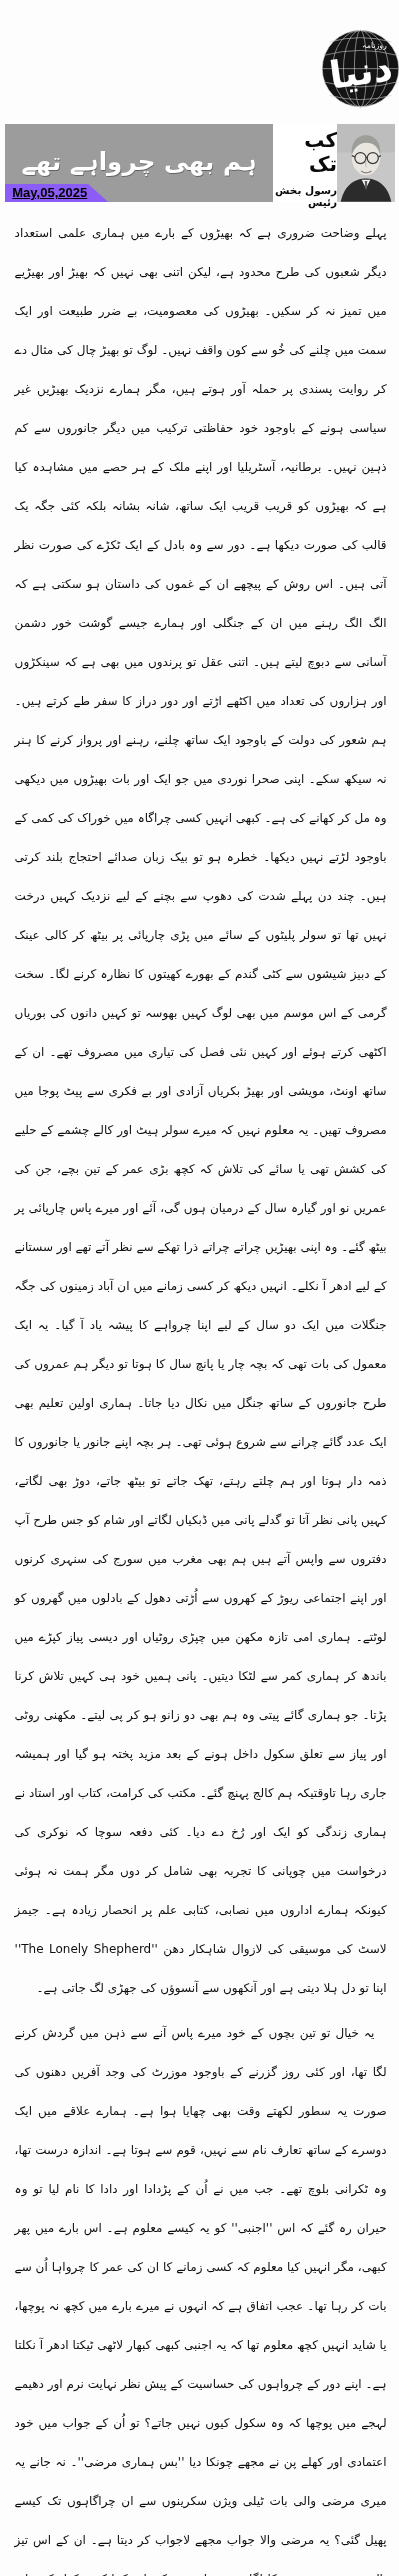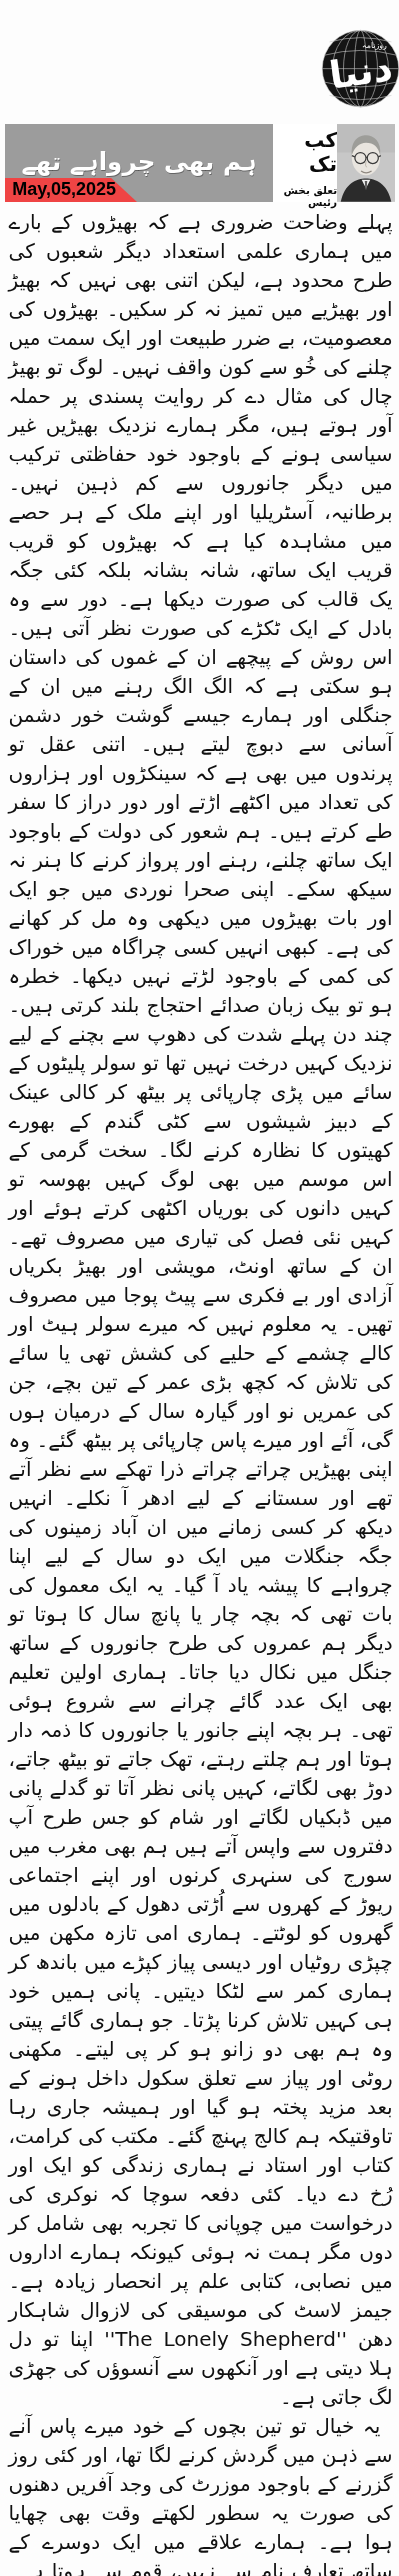--- a/index.html
+++ b/index.html
@@ -14,43 +14,44 @@
   .header-row{display:flex;margin:4.3px 4.9px 0 4.9px;height:78px;}
   .title-band{
     flex:1;background:#9c9c9c;position:relative;
     display:flex;align-items:center;justify-content:center;
   }
   .article-title{
     color:#ffffff;font-size:24.6px;font-weight:bold;direction:rtl;
     text-shadow:0.6px 0.6px 0.6px rgba(0,0,0,.35);padding-bottom:3.7px;
   }
   .date-badge{
-    position:absolute;left:0;bottom:0;background:#ef4444;color:#000;
-    font-family:"Liberation Sans",sans-serif;font-weight:bold;font-size:18px;
+    position:absolute;left:0;bottom:0;background:#8b5cf6;color:#000;
+    font-family:"Liberation Sans",sans-serif;font-weight:bold;font-size:13px;
     padding:1.8px 21px 1.8px 7.4px;
     clip-path:polygon(0 0,80% 0,100% 100%,0 100%);
+    text-decoration:underline;
   }
   .column-block{width:122px;background:#ffffff;display:flex;}
   .column-info{
     flex:1;display:flex;flex-direction:column;align-items:center;
     justify-content:flex-start;padding-top:3.7px;
   }
   .column-name{font-size:20px;font-weight:bold;direction:rtl;color:#0a0a0a;}
   .column-divider{width:36px;height:1.2px;background:#000;margin:4.3px 0 3.7px 0;}
   .author-name{font-size:10.5px;font-weight:bold;direction:rtl;color:#0a0a0a;}
   .author-photo{width:58px;height:78px;display:block;}
   
   .email-bar{
     margin:0 4.9px;background:#0d0d0d;color:#ffffff;text-align:right;
     padding:2.5px 6.2px;font-size:9.2px;font-family:"Liberation Sans",sans-serif;
   }
   
   .article-body{padding:6.2px 7.4px 18.5px 8.6px;direction:rtl;}
   .article-body p{
-    font-size:20px;line-height:29px;color:#101010;margin:0;
+    font-size:12px;line-height:39px;color:#101010;margin:6px;
     text-align:justify;
   }
   .article-body p.indent{text-indent:12.3px;}
 </style>
 </head>
 <body>
 
 <div class="page">
 
   <div class="masthead">
@@ -76,21 +77,21 @@
 
   <div class="header-row">
     <div class="title-band">
       <div class="article-title">ہم بھی چرواہے تھے</div>
       <div class="date-badge">May,05,2025</div>
     </div>
     <div class="column-block">
       <div class="column-info">
         <div class="column-name">کب تک</div>
         <div class="column-divider"></div>
-        <div class="author-name">تعلق بخش رئیس</div>
+        <div class="author-name">رسول بخش رئیس</div>
       </div>
       <svg class="author-photo" viewBox="0 0 94 126" aria-hidden="true">
         <rect x="0" y="0" width="94" height="126" fill="#c7c7c7"></rect>
         <rect x="0" y="0" width="94" height="46" fill="#bdbdbd"></rect>
 
         <path d="M6,126 C12,96 32,88 47,88 C62,88 82,96 88,126 Z" fill="#2b2b2b"></path>
         <path d="M40,90 L47,104 L54,90 Z" fill="#f2f2f2"></path>
         <path d="M45,92 L49,92 L48,106 L46,106 Z" fill="#5a5a5a"></path>
 
         <ellipse cx="47" cy="54" rx="23" ry="29" fill="#e9e5df"></ellipse>

